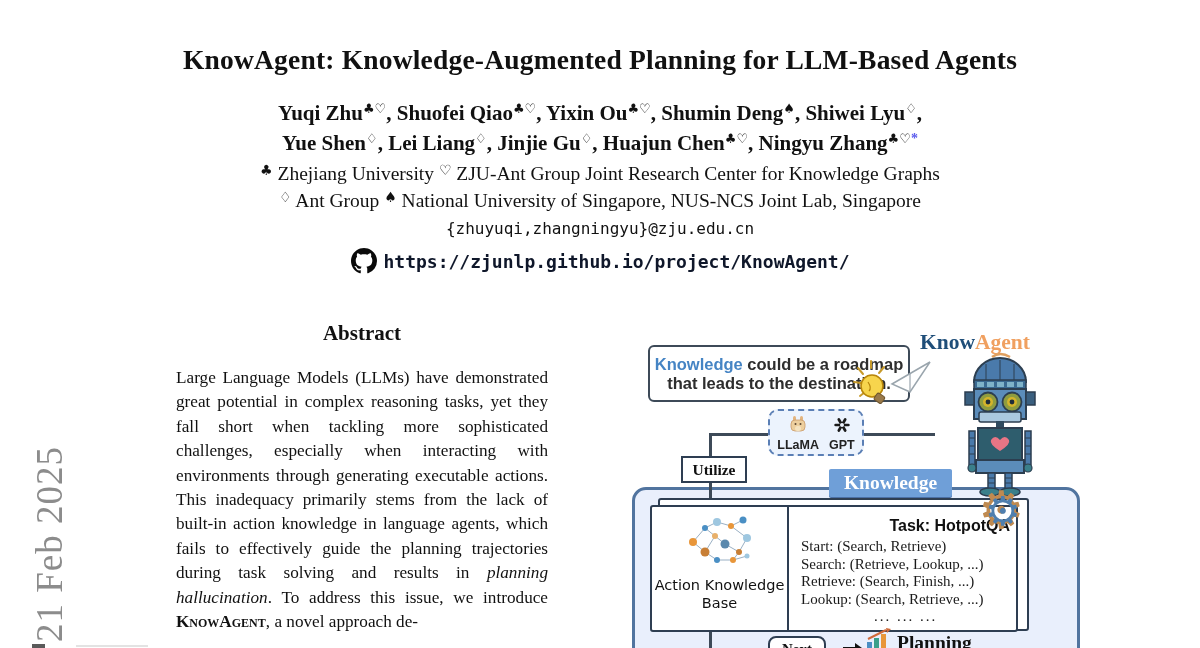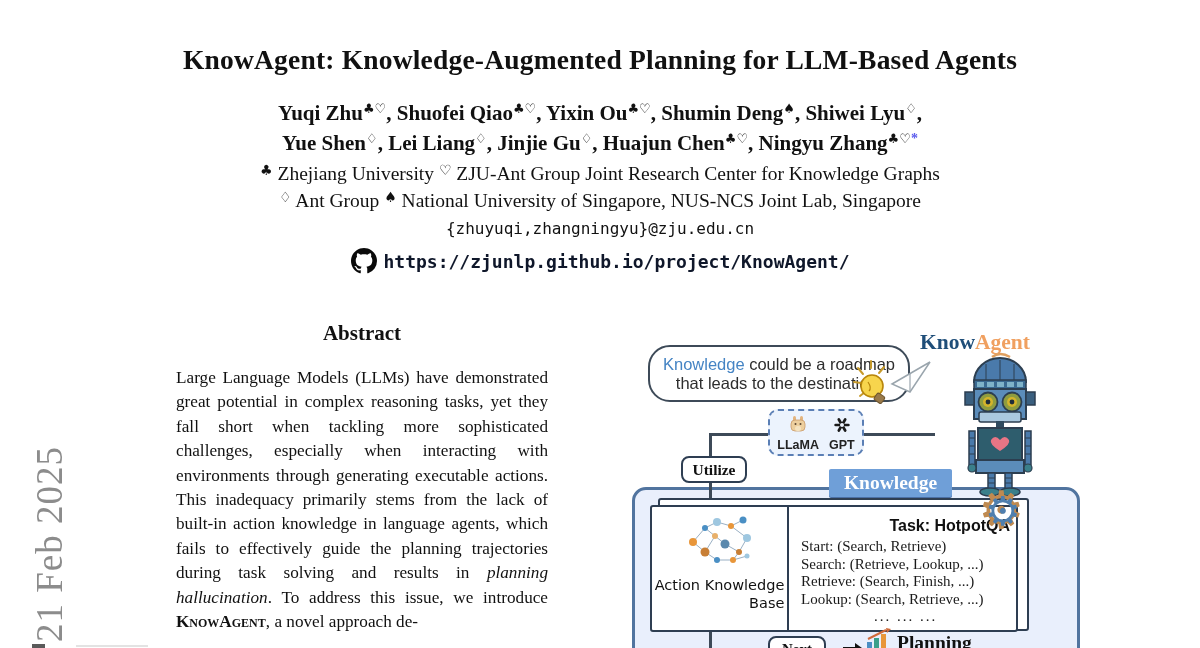--- a/index.html
+++ b/index.html
@@ -35,50 +35,50 @@
   
   .stamp{position:absolute;left:28px;top:642px;transform:rotate(-90deg);
          transform-origin:0 0;white-space:nowrap;font-size:37px;color:#8c8c8c;
          letter-spacing:1px;font-family:"Liberation Serif",serif;}
   .stamp-sliver{position:absolute;left:32px;top:644px;width:13px;height:4px;background:#5a5a5a;}
   .faint-line{position:absolute;left:76px;top:645px;width:72px;height:2px;background:#e3e3e3;}
 
   
   .line{position:absolute;background:#3d4a58;z-index:2;}
   .bubble{position:absolute;left:648px;top:345px;width:258px;height:53px;background:#fff;
-          border:2.5px solid #3d4a58;border-radius:22px;z-index:5;display:flex;
+          border:2.5px solid #3d4a58;border-radius:6px;z-index:5;display:flex;
           flex-direction:column;justify-content:center;align-items:center;
-          font-family:"Liberation Sans",sans-serif;font-weight:normal;font-size:16.5px;color:#2e2e2e;}
+          font-family:"Liberation Sans",sans-serif;font-weight:bold;font-size:16.5px;color:#2e2e2e;}
   .bubble .hl{color:#4584c4;}
   .logo{position:absolute;left:920px;top:330px;font-size:21.5px;font-weight:bold;z-index:2;}
   .logo .know{color:#1f4e79;} .logo .agent{color:#f0a060;}
   .bulb{position:absolute;left:850px;top:354px;z-index:6;}
   .robot{position:absolute;left:946px;top:350px;z-index:3;}
   .models{position:absolute;left:768px;top:409px;width:96px;height:47px;background:#ecf3fd;
           border:2px dashed #5b7fb5;border-radius:10px;z-index:3;display:flex;
           justify-content:center;align-items:flex-end;gap:10px;padding-bottom:2px;box-sizing:border-box;}
   .model-col{display:flex;flex-direction:column;align-items:center;}
   .model-col .mlabel{font-family:"Liberation Sans",sans-serif;font-weight:bold;
                      font-size:12.5px;color:#222;line-height:13px;}
   .utilize{position:absolute;left:681px;top:456px;width:62px;height:23px;background:#fff;
-           border:2px solid #2e3e52;border-radius:8px;z-index:4;text-align:center;
+           border:2px solid #2e3e52;border-radius:0;z-index:4;text-align:center;
            font-weight:bold;font-size:15.5px;line-height:23px;}
   .panel{position:absolute;left:632px;top:487px;width:448px;height:200px;background:#e9effc;
          border:3px solid #51749f;border-radius:14px;z-index:1;box-sizing:border-box;}
   .banner{position:absolute;left:829px;top:469px;width:123px;height:28px;background:#6f9fd8;
           color:#fff;font-weight:bold;font-size:19.5px;text-align:center;line-height:28px;
           z-index:4;border-radius:2px;box-shadow:0 1px 0 #4a6fa5;}
   .sheet-back{position:absolute;left:658px;top:498px;width:367px;height:129px;background:#fff;
               border:2px solid #2e3e52;border-radius:3px;z-index:2;}
   .sheet{position:absolute;left:650px;top:505px;width:368px;height:127px;background:#fff;
          border:2px solid #2e3e52;border-radius:3px;z-index:3;display:flex;box-sizing:border-box;}
   .akb-cell{width:137px;border-right:2px solid #2e3e52;display:flex;flex-direction:column;
             align-items:center;box-sizing:border-box;}
   .akb-label{font-family:"DejaVu Sans",sans-serif;font-size:14.5px;color:#111;
-             text-align:right;line-height:18px;margin-top:4px;}
+             text-align:center;line-height:18px;margin-top:4px;}
   .task-cell{flex:1;padding:4px 6px 0 12px;box-sizing:border-box;}
   .task-title{font-family:"Liberation Sans",sans-serif;font-weight:bold;font-size:16px;
               text-align:right;margin:6px 0 3px 0;}
   .task-line{font-size:15px;line-height:17.5px;color:#1a1a1a;}
   .task-lines .task-line:last-child{text-align:center;letter-spacing:2px;}
   .gear{position:absolute;left:978px;top:484px;width:64px;height:66px;z-index:5;
         font-family:"DejaVu Sans",sans-serif;}
   .gear span{position:absolute;line-height:1;}
   .gear .g-tan{left:0;top:0;font-size:52px;color:#bf8a50;}
   .gear .g-blue{left:7px;top:7px;font-size:40px;color:#4f7fae;}

